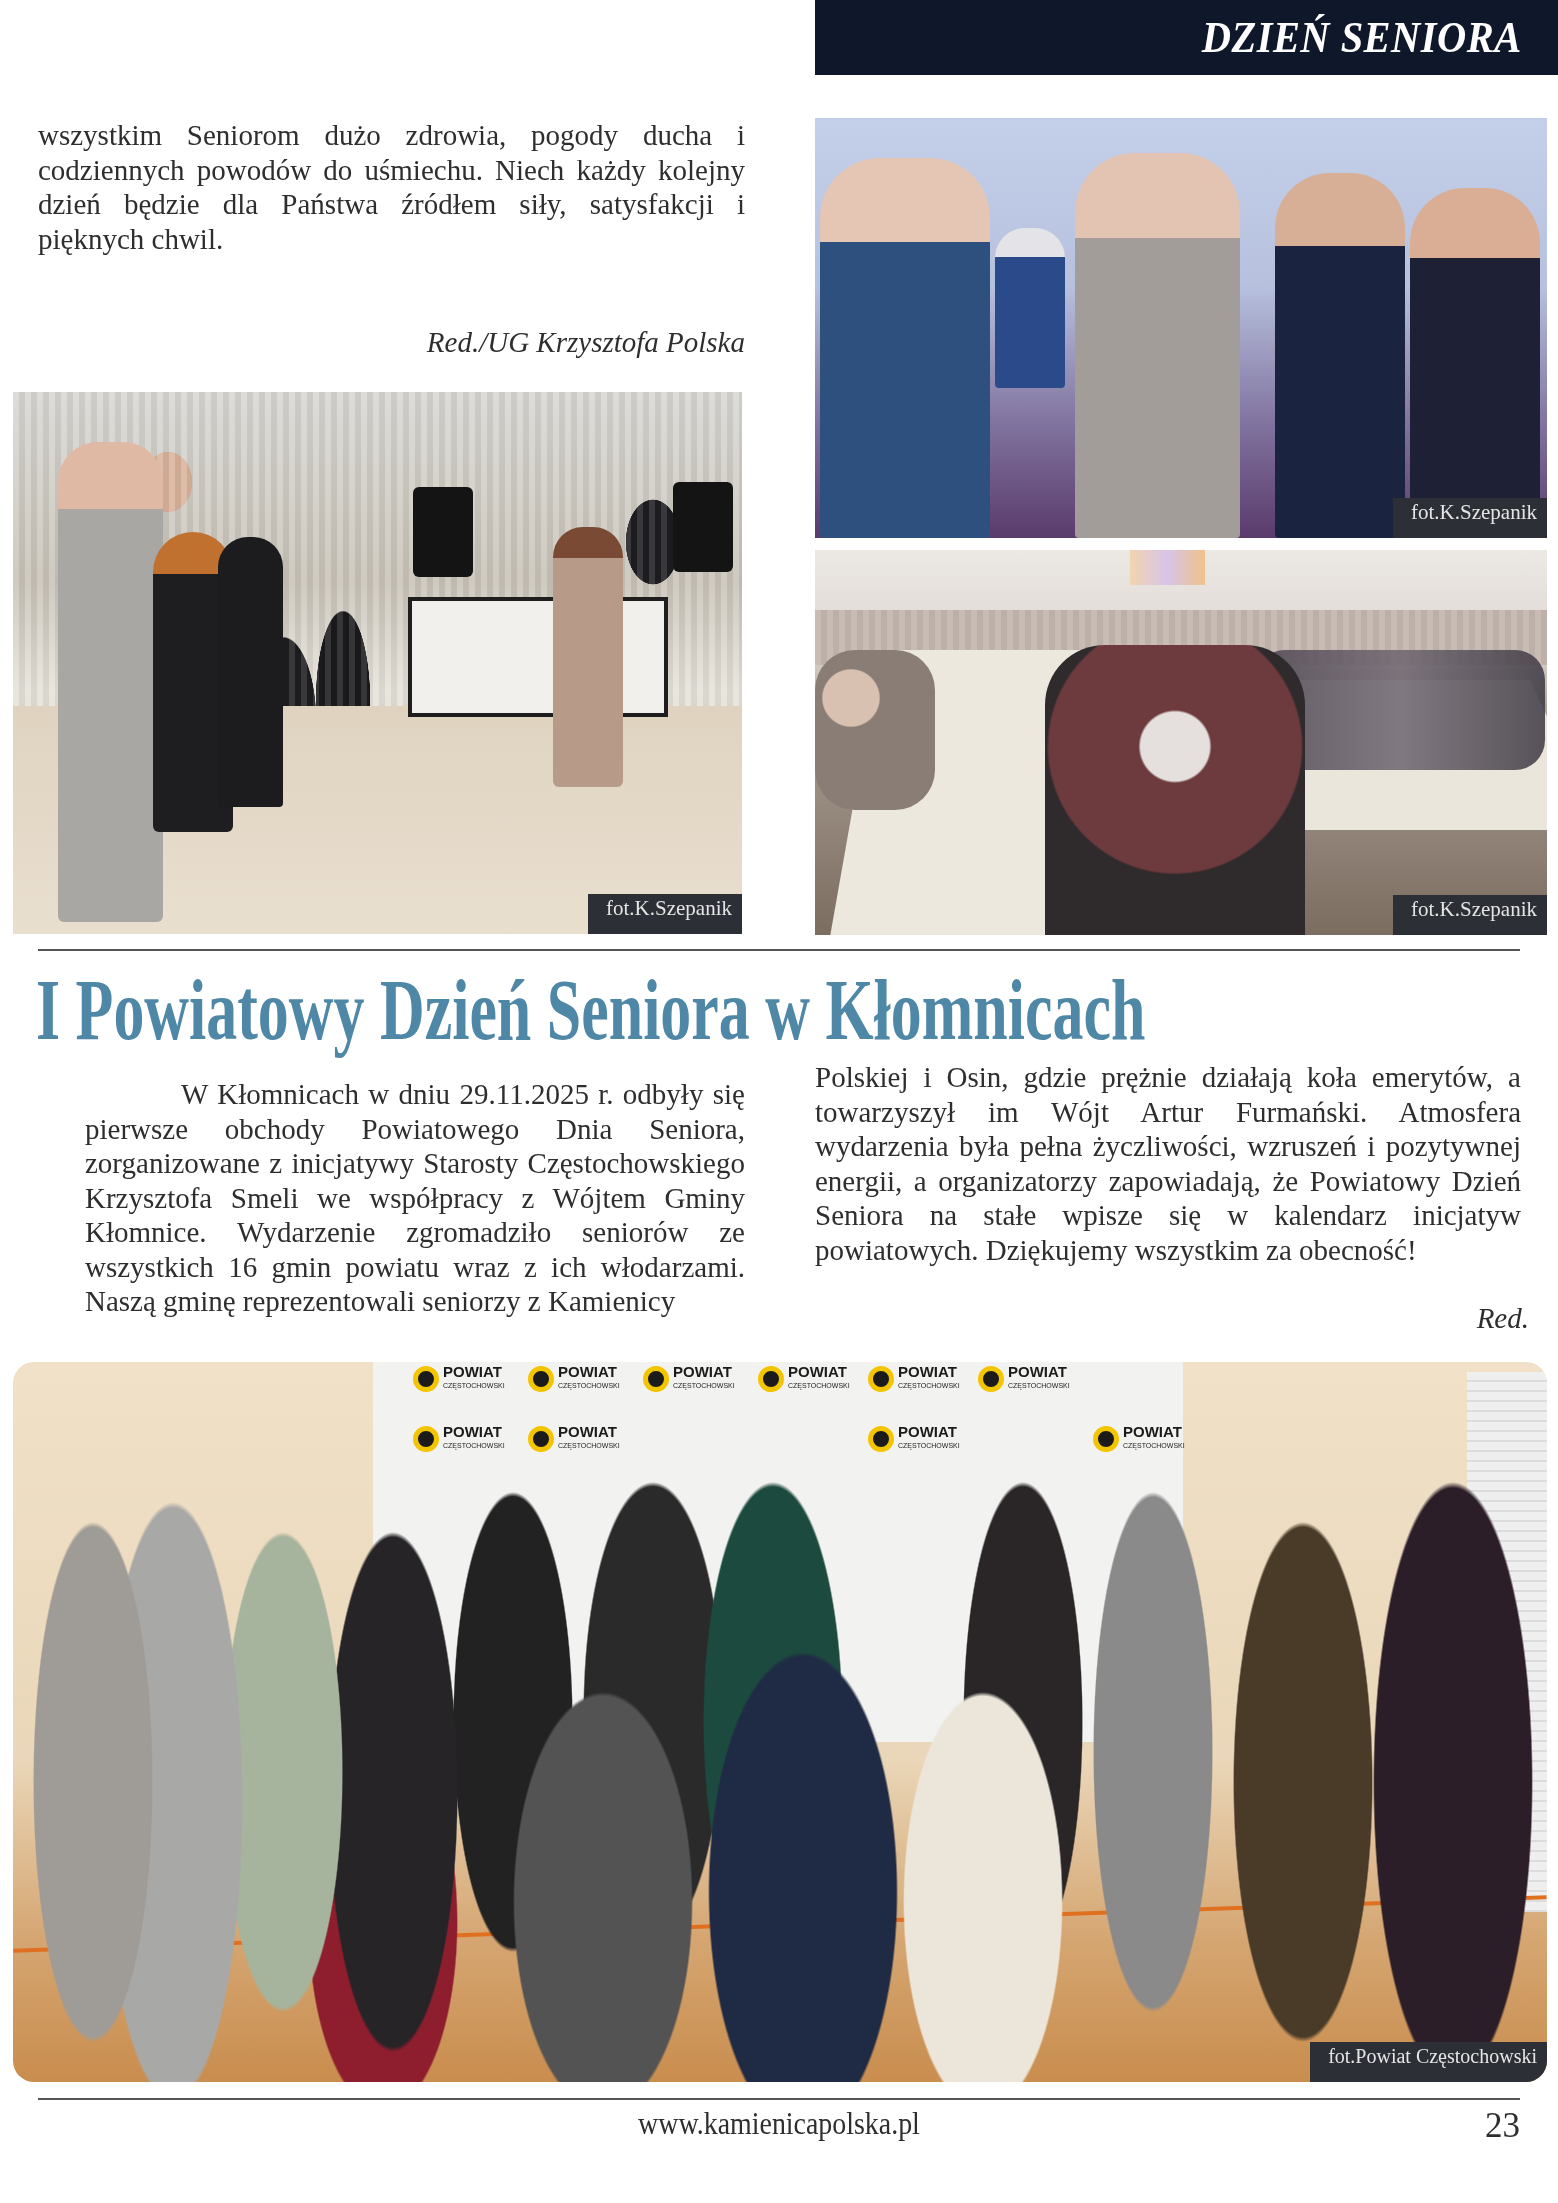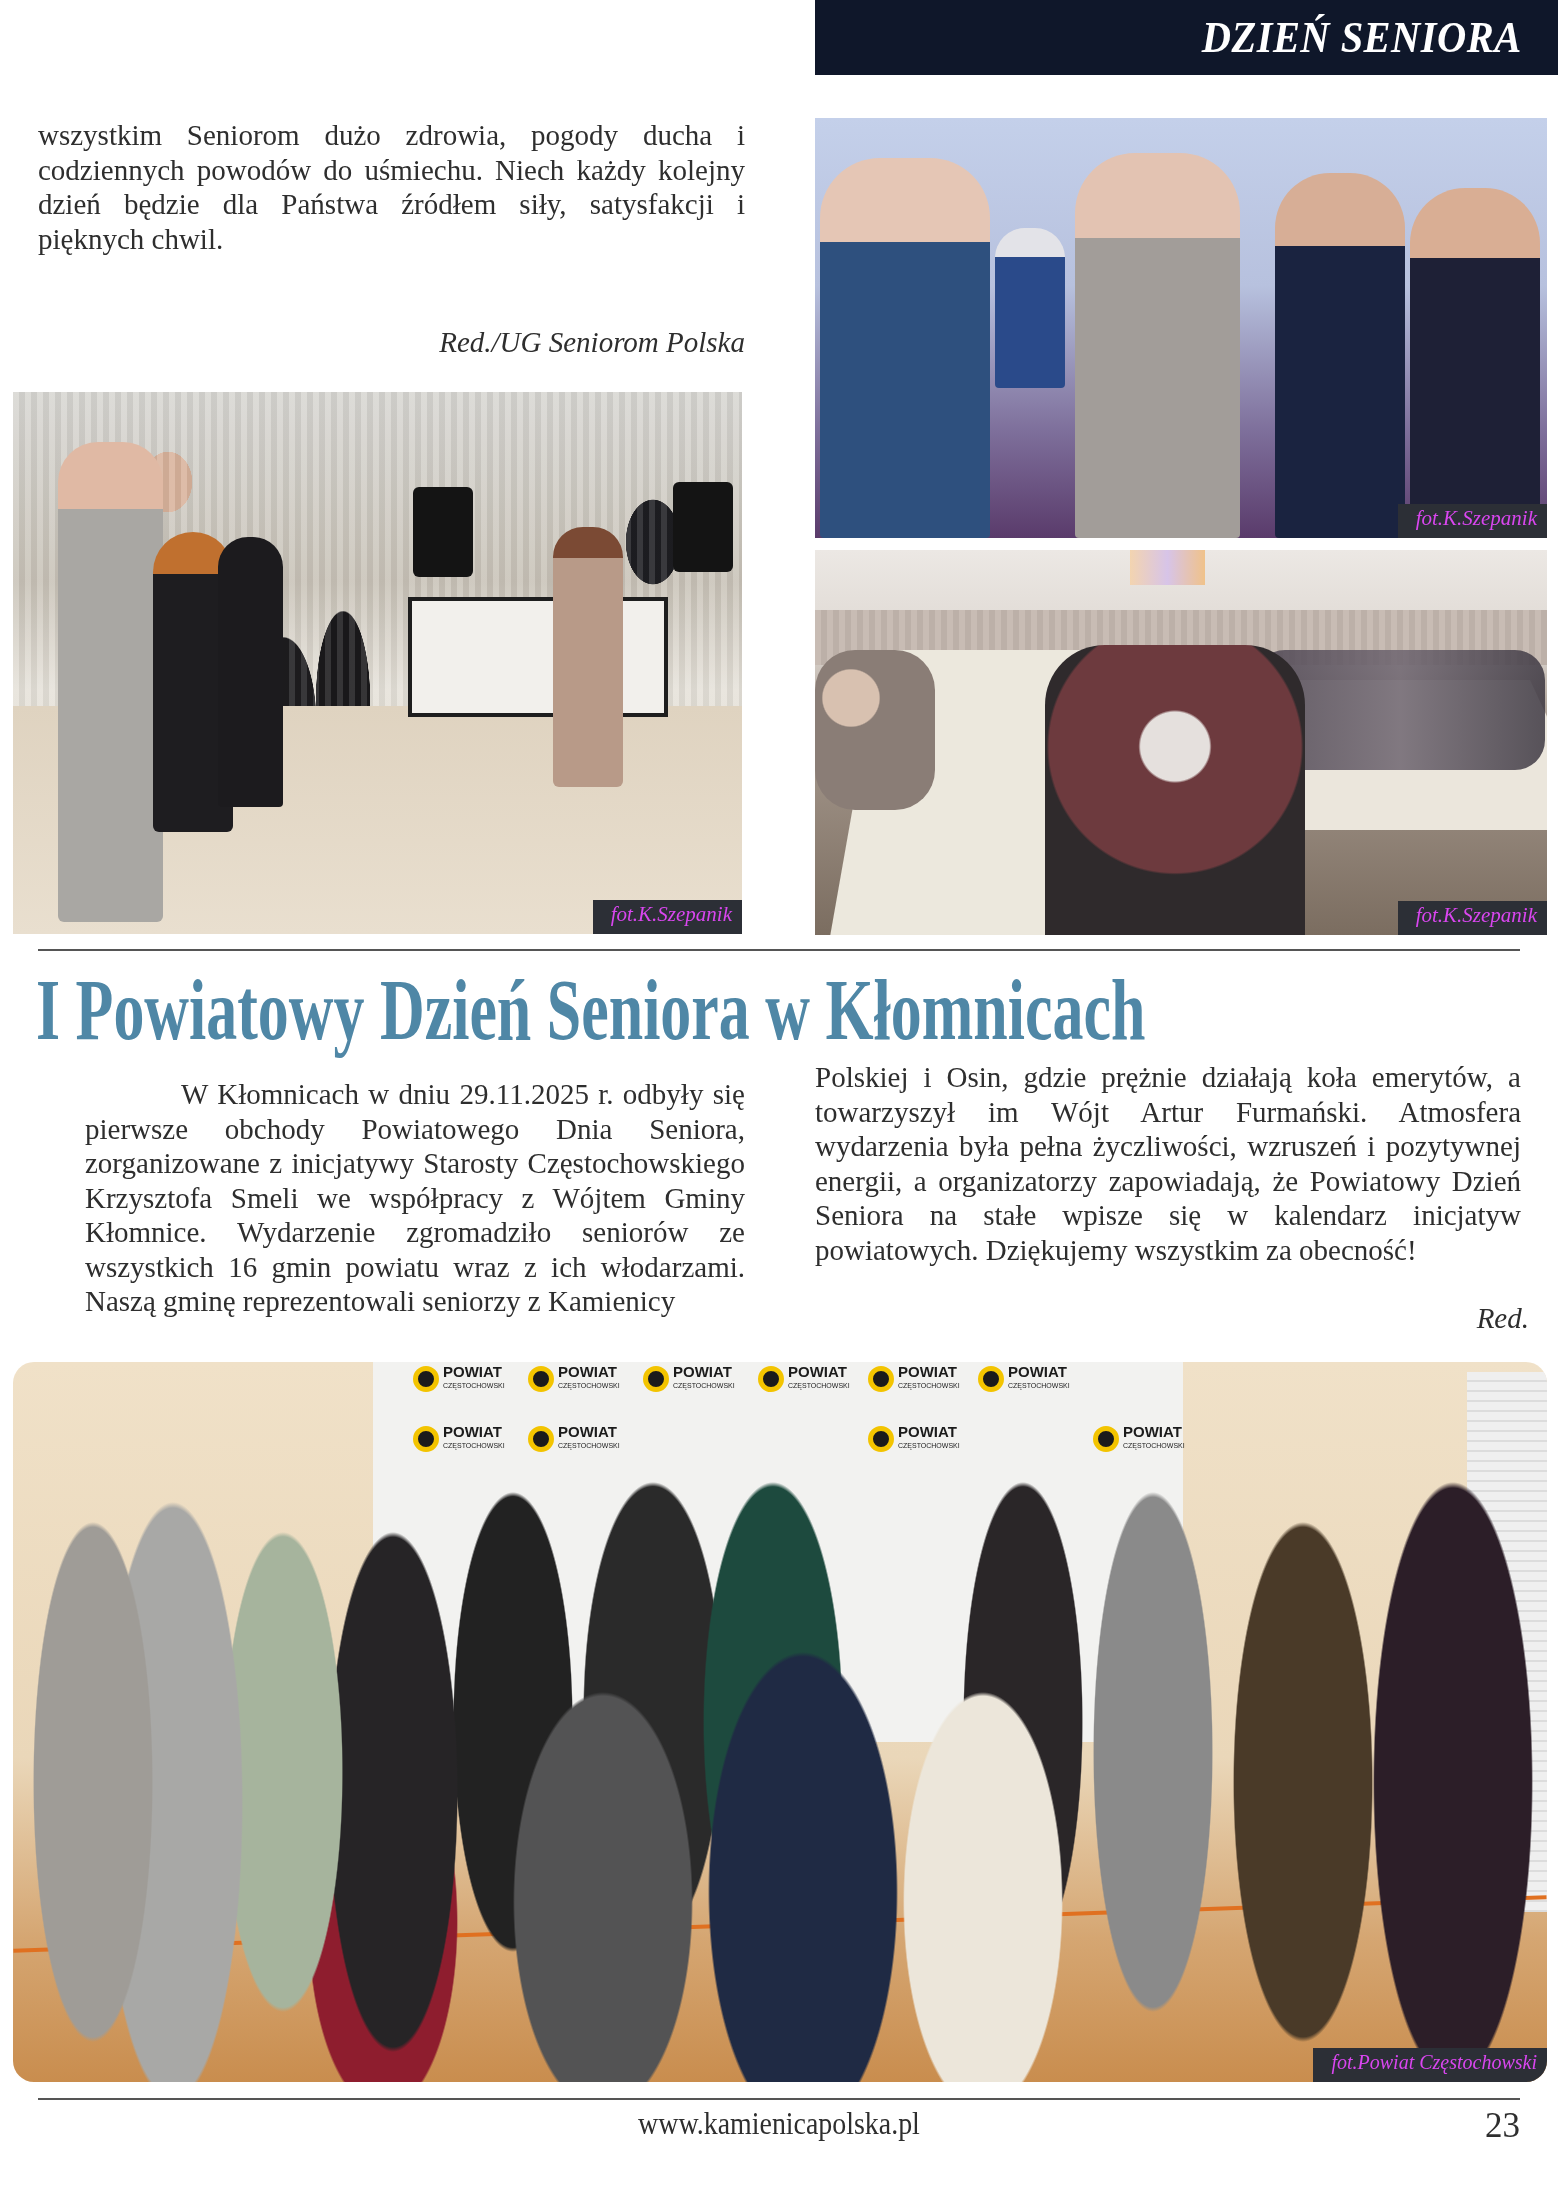--- a/index.html
+++ b/index.html
@@ -28,23 +28,23 @@
   }
   .body-text p { text-align: justify; text-align-last: left; }
   .signature {
     font-style: italic; font-size: 29px; color: #2e2e2e; text-align: right;
   }
 
   
   .photo { overflow: hidden; }
   .photo-credit {
     position: absolute; right: 0; bottom: 0;
-    background: #2c2f36; color: #d946ef;
-    font-family: "Liberation Serif", serif; font-style: italic;
-    font-size: 21px; padding: 2px 10px 8px 18px; line-height: 24px;
+    background: #2c2f36; color: #e5e5e5;
+    font-family: "Liberation Serif", serif; 
+    font-size: 21px; padding: 2px 10px 14px 18px; line-height: 24px;
   }
 
   
   .photo-stage {
     left: 13px; top: 392px; width: 729px; height: 542px;
     background:
       radial-gradient(ellipse 60px 130px at 170px 300px, #b3b1ad 0%, #b3b1ad 60%, transparent 61%),
       radial-gradient(ellipse 40px 50px at 155px 90px, #d9b39c 0%, #d9b39c 60%, transparent 61%),
       radial-gradient(ellipse 55px 140px at 270px 330px, #1d1c1f 0%, #1d1c1f 60%, transparent 61%),
       radial-gradient(ellipse 45px 150px at 330px 310px, #1a191b 0%, #1a191b 60%, transparent 61%),
@@ -156,21 +156,21 @@
 </head>
 <body>
 
 <div class="abs section-band">
   <div class="section-band-title">DZIEŃ SENIORA</div>
 </div>
 
 <div class="abs body-text" style="left:38px; top:118px; width:707px;">
   <p>wszystkim Seniorom dużo zdrowia, pogody ducha i codziennych powodów do uśmiechu. Niech każdy kolejny dzień będzie dla Państwa źródłem siły, satysfakcji i pięknych chwil.</p>
 </div>
-<div class="abs signature" style="left:38px; top:326px; width:707px;">Red./UG Seniorom Polska</div>
+<div class="abs signature" style="left:38px; top:326px; width:707px;">Red./UG Krzysztofa Polska</div>
 
 <div class="abs photo photo-stage">
   <div class="deco-wall"></div>
   <div class="deco-floor"></div>
   <div class="deco-booth"></div>
   <div class="deco-speaker1"></div>
   <div class="deco-speaker2"></div>
   <div class="deco-person1"></div>
   <div class="deco-person2"></div>
   <div class="deco-person3"></div>

